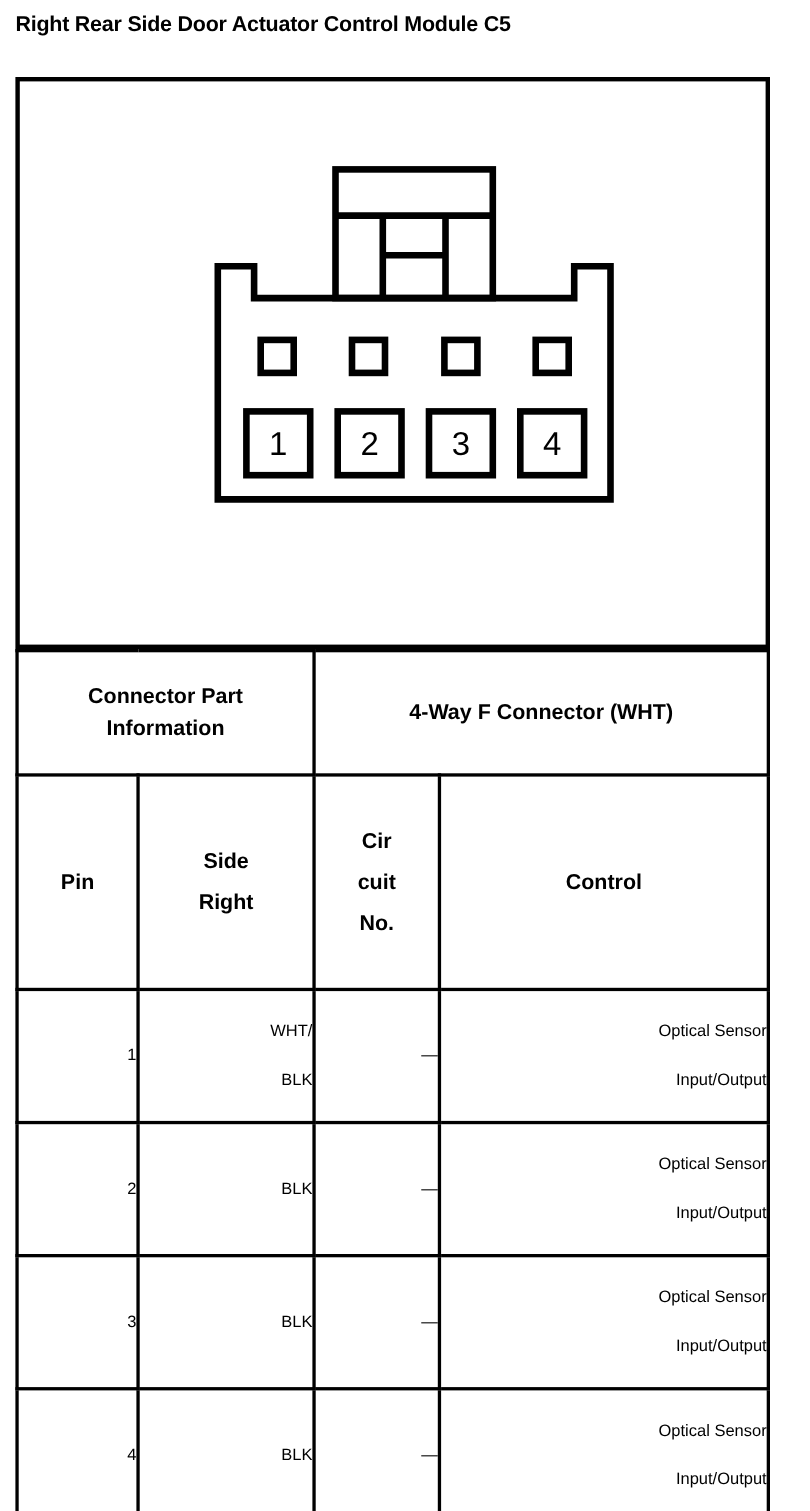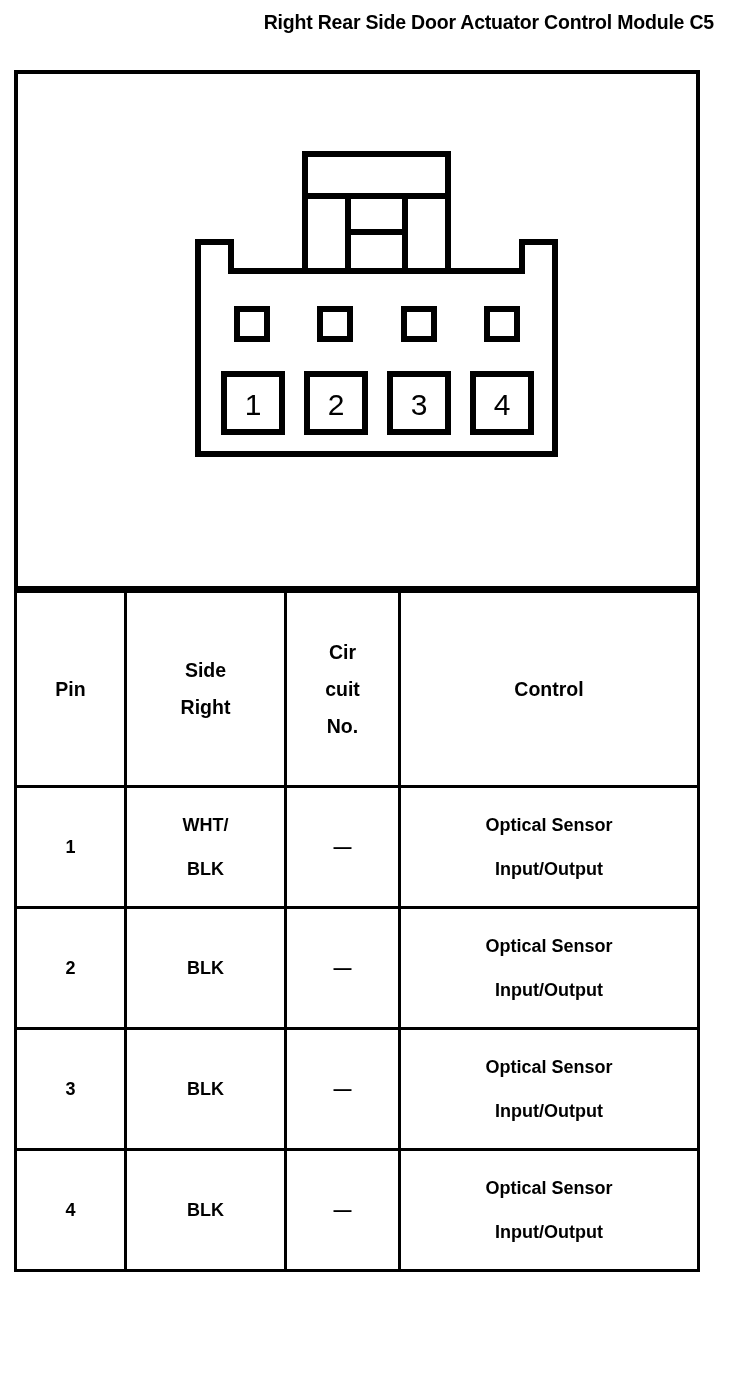--- a/index.html
+++ b/index.html
@@ -21,21 +21,20 @@
   .page-title {
     position: absolute;
     left: 14px;
     top: 10px;
     width: 700px;
     font-size: 19.5px;
     font-weight: bold;
     letter-spacing: -0.2px;
     line-height: 24px;
     white-space: nowrap;
-    text-align: right;
   }
 
   
   .diagram-panel {
     position: absolute;
     left: 14px;
     top: 70px;
     width: 686px;
     height: 520px;
     border: 4px solid #000;
@@ -88,23 +87,24 @@
     vertical-align: bottom;
     font-size: 19.5px;
     font-weight: bold;
     line-height: 37px;
     padding-bottom: 26px;
   }
 
   
   .data-row td {
     height: 118px;
-    font-size: 18px;
-    font-weight: bold;
+    font-size: 15px;
+    font-weight: normal;
     line-height: 44px;
+    text-align: right;
   }
   .cell-fn {
     text-align: left;
     padding-left: 14px;
   }
   .cell-dash {
     font-size: 20px;
   }
 
   .col-pin    { width: 110px; }
@@ -165,20 +165,27 @@
 
 <table class="wire-table">
   <colgroup>
     <col class="col-pin">
     <col class="col-wire">
     <col class="col-cir">
     <col>
   </colgroup>
   <tbody>
 
+    <tr>
+      <td class="band-left" colspan="2">
+        <span class="stack">Connector Part</span>
+        <span class="stack">Information</span>
+      </td>
+      <td class="band-right" colspan="2">4-Way F Connector (WHT)</td>
+    </tr>
 
     <tr>
       <td class="col-head">Pin</td>
       <td class="col-head">
         <span class="stack">Side</span>
         <span class="stack">Right</span>
       </td>
       <td class="col-head">
         <span class="stack">Cir</span>
         <span class="stack">cuit</span>

